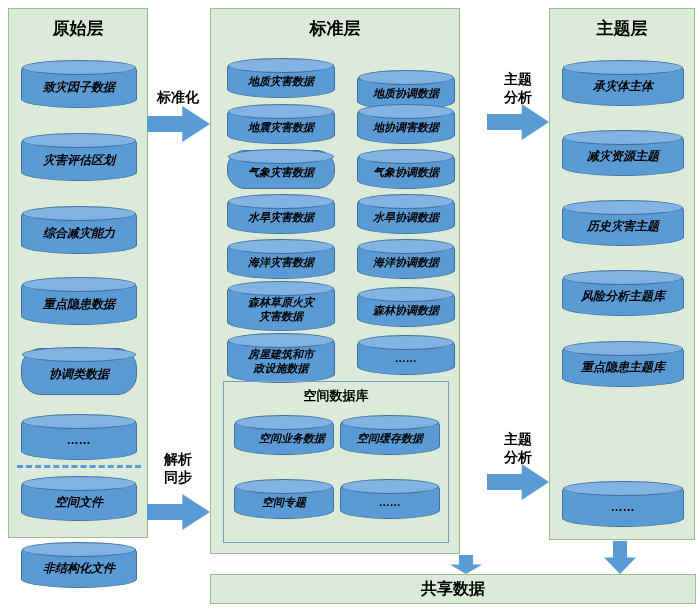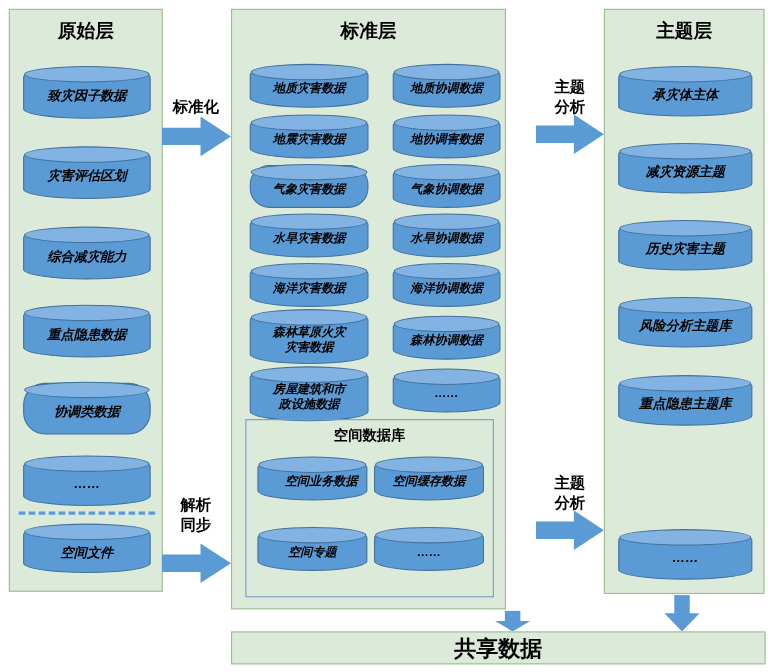--- a/index.html
+++ b/index.html
@@ -70,21 +70,21 @@
     position: absolute;
     border-top: 3px dashed var(--cyl-body, #5b9bd5);
   }
 
   .shared-bar {
     position: absolute;
     background: var(--panel-bg, #dcead9);
     border: 1px solid var(--panel-border, #9dbd91);
     display: flex; align-items: center; justify-content: center;
   }
-  .shared-bar .bar-title { font-size: 20px; font-weight: bold; color: #000; }
+  .shared-bar .bar-title { font-size: 16px; font-weight: bold; color: #000; }
 </style>
 </head>
 <body>
 
 <div class="canvas">
 
   <div class="panel" style="left:8px; top:8px; width:140px; height:530px;padding-left:14px;">
     <div class="panel-title">原始层</div>
 
     <div class="cyl big-label" style="left:12px; top:52px; width:116px; height:47px;">
@@ -104,20 +104,23 @@
     </div>
     <div class="cyl big-label" style="left:12px; top:406px; width:116px; height:45px;">
       <span class="cyl-label">……</span>
     </div>
 
     <div class="dashed-divider" style="left:8px; top:456px; width:124px;"></div>
 
     <div class="cyl big-label" style="left:12px; top:468px; width:116px; height:44px;">
       <span class="cyl-label">空间文件</span>
     </div>
+    <div class="cyl big-label" style="left:12px; top:534px; width:116px; height:45px;">
+      <span class="cyl-label">非结构化文件</span>
+    </div>
   </div>
 
   <div class="panel" style="left:210px; top:8px; width:250px; height:546px;">
     <div class="panel-title">标准层</div>
 
     <div class="cyl" style="left:16px; top:50px; width:108px; height:39px;">
       <span class="cyl-label">地质灾害数据</span>
     </div>
     <div class="cyl" style="left:16px; top:96px; width:108px; height:39px;">
       <span class="cyl-label">地震灾害数据</span>
@@ -133,21 +136,21 @@
     </div>
     <div class="cyl" style="left:16px; top:273px; width:108px; height:49px;">
       <span class="cyl-label">森林草原火灾
 灾害数据</span>
     </div>
     <div class="cyl" style="left:16px; top:325px; width:108px; height:49px;">
       <span class="cyl-label">房屋建筑和市
 政设施数据</span>
     </div>
 
-    <div class="cyl" style="left:146px; top:50px; width:98px; height:39px;">
+    <div class="cyl" style="left:146px; top:62px; width:98px; height:39px;">
       <span class="cyl-label">地质协调数据</span>
     </div>
     <div class="cyl" style="left:146px; top:96px; width:98px; height:39px;">
       <span class="cyl-label">地协调害数据</span>
     </div>
     <div class="cyl" style="left:146px; top:141px; width:98px; height:39px;">
       <span class="cyl-label">气象协调数据</span>
     </div>
     <div class="cyl" style="left:146px; top:186px; width:98px; height:39px;">
       <span class="cyl-label">水旱协调数据</span>

